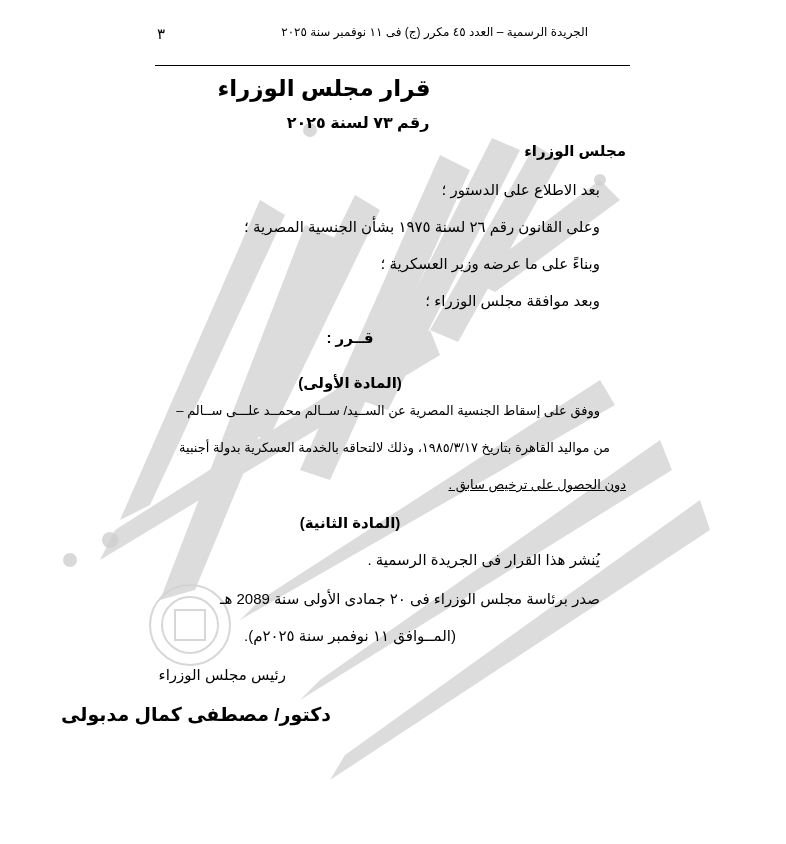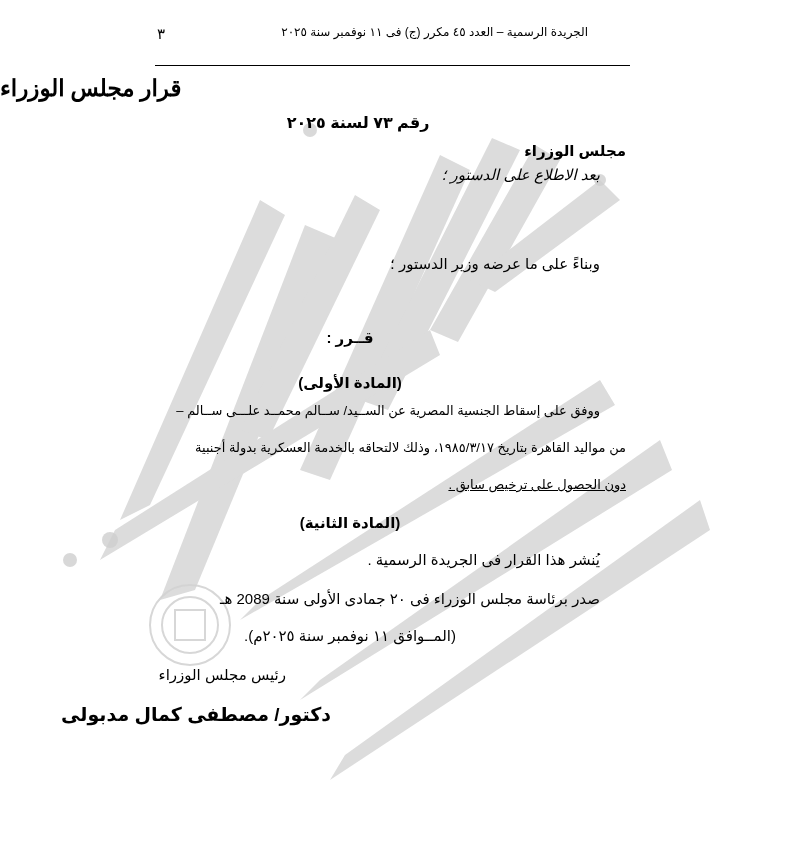--- a/index.html
+++ b/index.html
@@ -55,23 +55,22 @@
       width: 475px;
       height: 0;
       border-top: 1.5px solid #000;
     }
     .title {
       font-size: 23px;
       font-weight: bold;
       top: 75px;
       left: 0;
       width: 648px;
-      text-align: left;
+      text-align: center;
       transform: translateX(0px);
-      font-family: Liberation Serif, serif;
     }
     .subtitle {
       font-size: 16px;
       font-weight: bold;
       top: 113px;
       left: 0;
       width: 716px;
       text-align: center;
     }
     .issuer {
@@ -131,28 +130,30 @@
 <div class="page">
 
   <div class="abs header-text">الجريدة الرسمية – العدد ٤٥ مكرر (ج) فى ١١ نوفمبر سنة ٢٠٢٥</div>
   <div class="page-number">٣</div>
   <div class="header-rule"></div>
 
   <div class="abs title">قرار مجلس الوزراء</div>
   <div class="abs subtitle">رقم ٧٣ لسنة ٢٠٢٥</div>
   <div class="abs issuer">مجلس الوزراء</div>
 
-  <div class="abs body-line" style="top:166px;font-style:italic;">بعد الاطلاع على الدستور ؛</div>
-  <div class="abs body-line" style="top:255px;">وبناءً على ما عرضه وزير الدستور ؛</div>
+  <div class="abs body-line" style="top:181px;">بعد الاطلاع على الدستور ؛</div>
+  <div class="abs body-line" style="top:218px;">وعلى القانون رقم ٢٦ لسنة ١٩٧٥ بشأن الجنسية المصرية ؛</div>
+  <div class="abs body-line" style="top:255px;">وبناءً على ما عرضه وزير العسكرية ؛</div>
+  <div class="abs body-line" style="top:292px;">وبعد موافقة مجلس الوزراء ؛</div>
 
   <div class="abs centered-bold" style="top:329px;">قــرر :</div>
 
   <div class="abs centered-bold" style="top:374px;">(المادة الأولى)</div>
   <div class="abs full-line" style="top:403px; right:186px;">ووفق على إسقاط الجنسية المصرية عن الســيد/ ســالم محمــد علـــى ســالم –</div>
-  <div class="abs full-line" style="top:440px; right:160px;">من مواليد القاهرة بتاريخ ١٩٨٥/٣/١٧، وذلك لالتحاقه بالخدمة العسكرية بدولة أجنبية</div>
+  <div class="abs full-line" style="top:440px; right:176px;">من مواليد القاهرة بتاريخ ١٩٨٥/٣/١٧، وذلك لالتحاقه بالخدمة العسكرية بدولة أجنبية</div>
   <div class="abs full-line" style="top:477px; right:160px;text-decoration:underline;">دون الحصول على ترخيص سابق .</div>
 
   <div class="abs centered-bold" style="top:514px;">(المادة الثانية)</div>
   <div class="abs body-line" style="top:551px;">يُنشر هذا القرار فى الجريدة الرسمية .</div>
 
   <div class="abs body-line" style="top:590px;">صدر برئاسة مجلس الوزراء فى ٢٠ جمادى الأولى سنة 2089 هـ</div>
   <div class="abs body-line" style="top:627px; right:330px;">(المــوافق ١١ نوفمبر سنة ٢٠٢٥م).</div>
 
   <div class="abs body-line" style="top:666px; right:500px;">رئيس مجلس الوزراء</div>
   <div class="abs" style="top:703px; right:455px; font-size:19px; font-weight:bold;">دكتور/ مصطفى كمال مدبولى</div>

